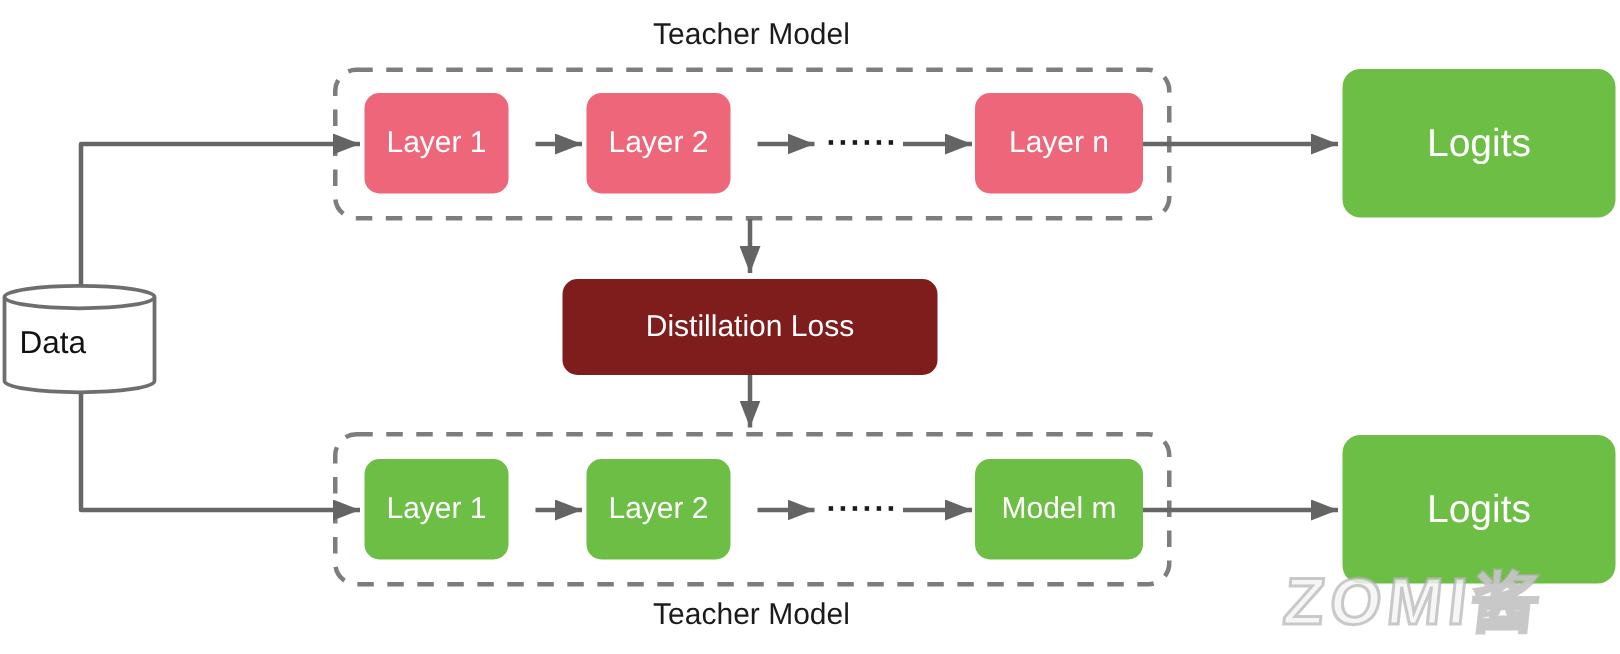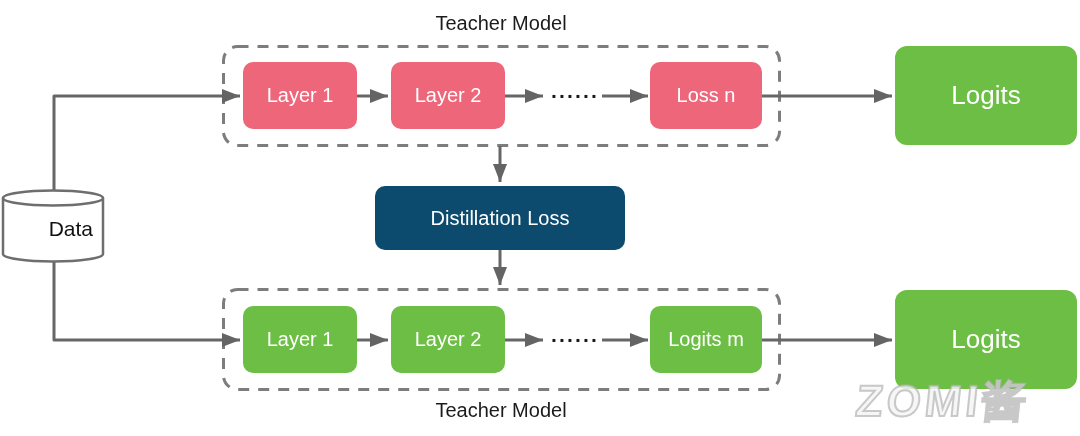--- a/index.html
+++ b/index.html
@@ -18,21 +18,21 @@
     position: absolute;
     display: flex;
     align-items: center;
     justify-content: center;
     color: #ffffff;
     font-size: 20px;
     border-radius: 10px;
     z-index: 1;
   }
 
-  .layer-node { width: 114px; height: 67px; }
+  .layer-node { width: 96px; height: 67px; }
   .logits-node { width: 182px; height: 99px; border-radius: 12px; font-size: 26px; }
   .loss-node { width: 250px; height: 64px; border-radius: 10px; }
 
   .group-title {
     position: absolute;
     width: 240px;
     text-align: center;
     font-size: 20px;
     font-weight: 500;
     color: #1b1b1b;
@@ -51,21 +51,21 @@
     letter-spacing: 1px;
     color: #1a1a1a;
     z-index: 1;
   }
 
   .data-label {
     position: absolute;
     left: 13px;
     top: 217px;
     width: 80px;
-    text-align: right;
+    text-align: left;
     font-size: 21px;
     color: #111111;
     z-index: 10;
   }
 
   .watermark {
     position: absolute;
     left: 856px;
     top: 372px;
     font-size: 44px;
@@ -100,39 +100,39 @@
   <div class="group-title" style="left:381px; top:399px;">Teacher Model</div>
 
   <div class="node layer-node" style="left: 243px; top: 62px; background: rgb(238, 102, 121);">
     <span>Layer 1</span>
   </div>
   <div class="node layer-node" style="left: 391px; top: 62px; background: rgb(238, 102, 121);">
     <span>Layer 2</span>
   </div>
   <div class="dots" style="left:545px; top:86px;">······</div>
   <div class="node layer-node" style="left: 650px; top: 62px; width: 112px; background: rgb(238, 102, 121);">
-    <span>Loss n</span>
+    <span>Layer n</span>
   </div>
   <div class="node logits-node" style="left: 895px; top: 46px; background: rgb(108, 190, 69);">
     <span>Logits</span>
   </div>
 
-  <div class="node loss-node" style="left: 375px; top: 186px; background: #0c4a6e;">
+  <div class="node loss-node" style="left: 375px; top: 186px; background: #7f1d1d;">
     <span>Distillation Loss</span>
   </div>
 
   <div class="node layer-node" style="left: 243px; top: 306px; background: rgb(108, 190, 69);">
     <span>Layer 1</span>
   </div>
   <div class="node layer-node" style="left: 391px; top: 306px; background: rgb(108, 190, 69);">
     <span>Layer 2</span>
   </div>
   <div class="dots" style="left:545px; top:330px;">······</div>
   <div class="node layer-node" style="left: 650px; top: 306px; width: 112px; background: rgb(108, 190, 69);">
-    <span>Logits m</span>
+    <span>Model m</span>
   </div>
   <div class="node logits-node" style="left: 895px; top: 290px; background: rgb(108, 190, 69);">
     <span>Logits</span>
   </div>
 
   <svg class="overlay" width="1080" height="436" viewBox="0 0 1080 436">
     <defs>
       <marker id="arrow" markerUnits="userSpaceOnUse" markerWidth="20" markerHeight="14" refX="18" refY="7" orient="auto">
         <path d="M0,0 L18,7 L0,14 Z" fill="#646464"></path>
       </marker>

